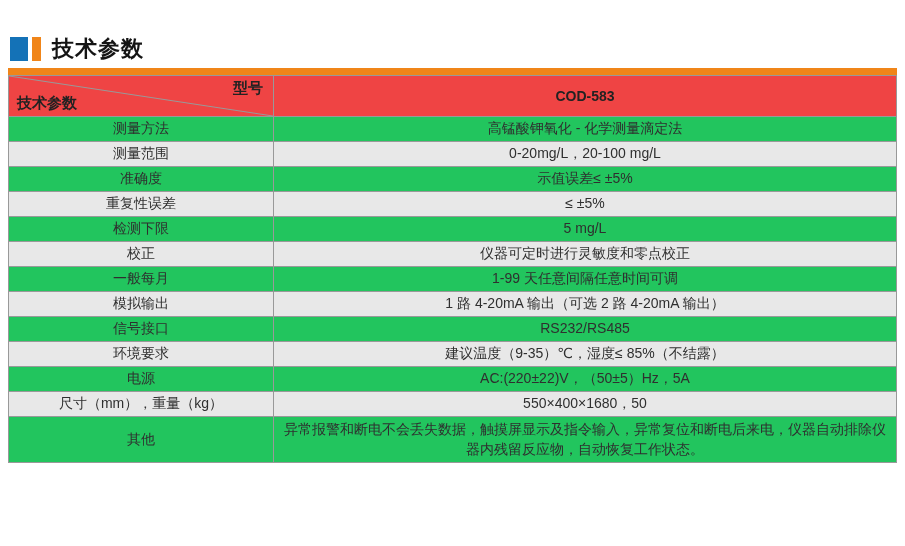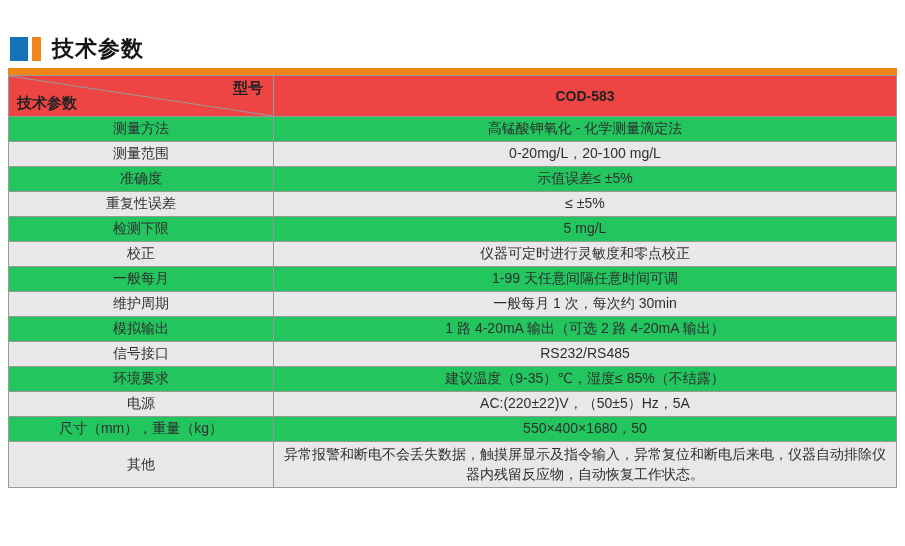--- a/index.html
+++ b/index.html
@@ -126,24 +126,20 @@
           </tr>
         <tr>
             <td class="label-cell">校正</td>
             <td class="value-cell">仪器可定时进行灵敏度和零点校正</td>
           </tr>
         <tr>
             <td class="label-cell">一般每月</td>
             <td class="value-cell">1-99 天任意间隔任意时间可调</td>
           </tr>
         <tr>
-            <td class="label-cell">维护周期</td>
-            <td class="value-cell">一般每月 1 次，每次约 30min</td>
-          </tr>
-        <tr>
             <td class="label-cell">模拟输出</td>
             <td class="value-cell">1 路 4-20mA 输出（可选 2 路 4-20mA 输出）</td>
           </tr>
         <tr>
             <td class="label-cell">信号接口</td>
             <td class="value-cell">RS232/RS485</td>
           </tr>
         <tr>
             <td class="label-cell">环境要求</td>
             <td class="value-cell">建议温度（9-35）℃，湿度≤ 85%（不结露）</td>

